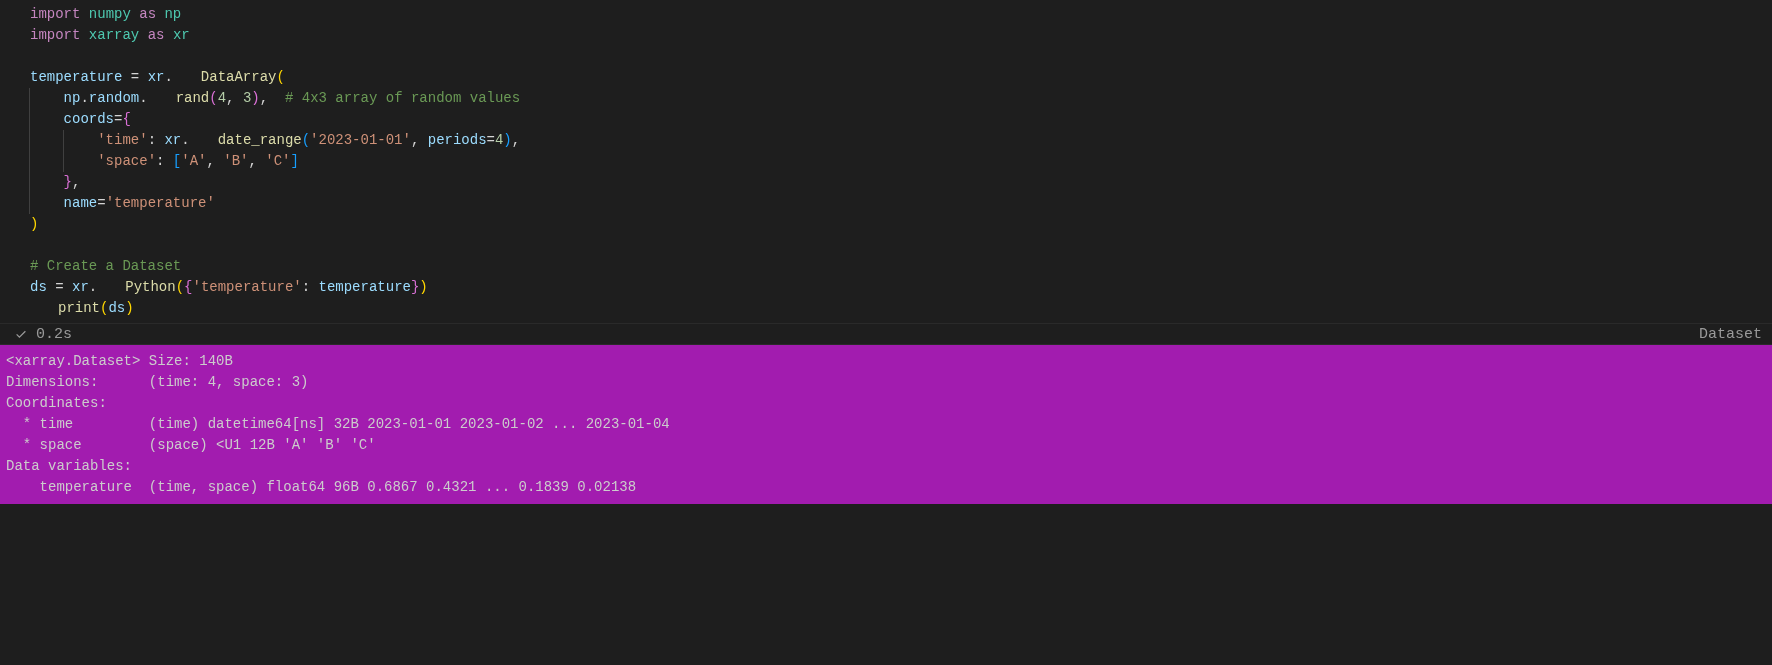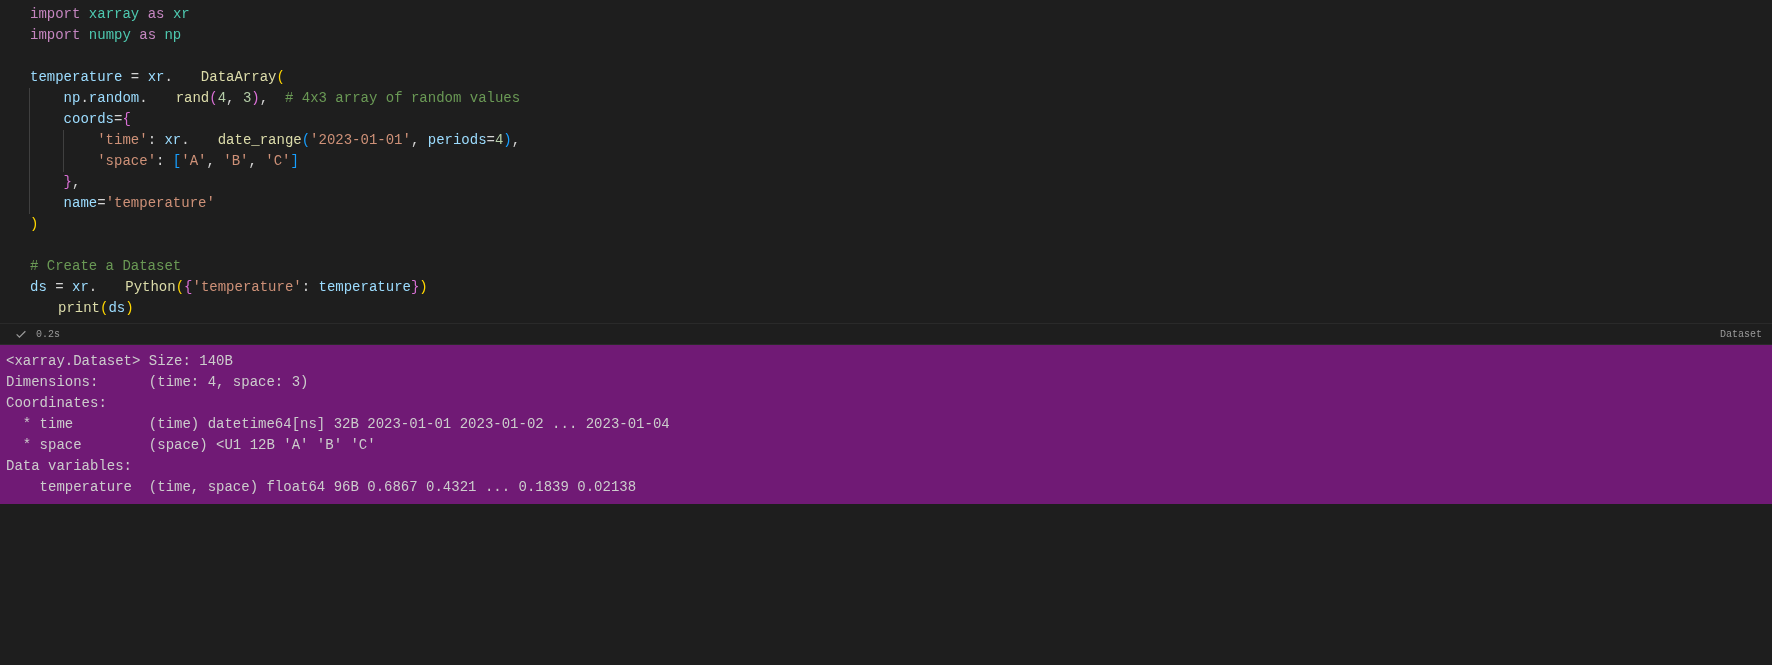--- a/index.html
+++ b/index.html
@@ -36,43 +36,43 @@
   .op { color: #d4d4d4; }
   .yellow { color: #ffd700; }
   .pink { color: #da70d6; }
   .blue { color: #179fff; }
 
   .status-bar {
     display: flex;
     align-items: center;
     justify-content: space-between;
     padding: 2px 10px 2px 14px;
-    font-size: 10px;
+    font-size: 15px;
     color: #9a9a9a;
     border-top: 1px solid #2a2a2a;
     border-bottom: 1px solid #2a2a2a;
     height: 22px;
   }
   .status-left { display: flex; align-items: center; gap: 8px; }
   .check-icon { width: 14px; height: 14px; }
   .output-area {
-    background: #701a75;
+    background: #a21caf;
     padding: 6px 6px;
     color: #cccccc;
     font-size: 14px;
     line-height: 21px;
   }
   .output-area .line { white-space: pre; }
 </style>
 </head>
 <body>
 
 <div class="code-area">
+<div class="line"><span class="kw">import</span><span class="pn"> </span><span class="mod">numpy</span><span class="pn"> </span><span class="kw">as</span><span class="pn"> </span><span class="mod">np</span></div>
 <div class="line"><span class="kw">import</span><span class="pn"> </span><span class="mod">xarray</span><span class="pn"> </span><span class="kw">as</span><span class="pn"> </span><span class="mod">xr</span></div>
-<div class="line"><span class="kw">import</span><span class="pn"> </span><span class="mod">numpy</span><span class="pn"> </span><span class="kw">as</span><span class="pn"> </span><span class="mod">np</span></div>
 <div class="line">&nbsp;</div>
 <div class="line"><span class="id">temperature</span><span class="op"> = </span><span class="id">xr</span><span class="pn">.</span><span class="fn">DataArray</span><span class="yellow">(</span></div>
 <div class="line"><span class="guide"></span>    <span class="id">np</span><span class="pn">.</span><span class="id">random</span><span class="pn">.</span><span class="fn">rand</span><span class="pink">(</span><span class="num">4</span><span class="pn">, </span><span class="num">3</span><span class="pink">)</span><span class="pn">,  </span><span class="cm"># 4x3 array of random values</span></div>
 <div class="line"><span class="guide"></span>    <span class="id">coords</span><span class="op">=</span><span class="pink">{</span></div>
 <div class="line"><span class="guide"></span>    <span class="guide"></span>    <span class="str">'time'</span><span class="pn">: </span><span class="id">xr</span><span class="pn">.</span><span class="fn">date_range</span><span class="blue">(</span><span class="str">'2023-01-01'</span><span class="pn">, </span><span class="id">periods</span><span class="op">=</span><span class="num">4</span><span class="blue">)</span><span class="pn">,</span></div>
 <div class="line"><span class="guide"></span>    <span class="guide"></span>    <span class="str">'space'</span><span class="pn">: </span><span class="blue">[</span><span class="str">'A'</span><span class="pn">, </span><span class="str">'B'</span><span class="pn">, </span><span class="str">'C'</span><span class="blue">]</span></div>
 <div class="line"><span class="guide"></span>    <span class="pink">}</span><span class="pn">,</span></div>
 <div class="line"><span class="guide"></span>    <span class="id">name</span><span class="op">=</span><span class="str">'temperature'</span></div>
 <div class="line"><span class="yellow">)</span></div>
 <div class="line">&nbsp;</div>

